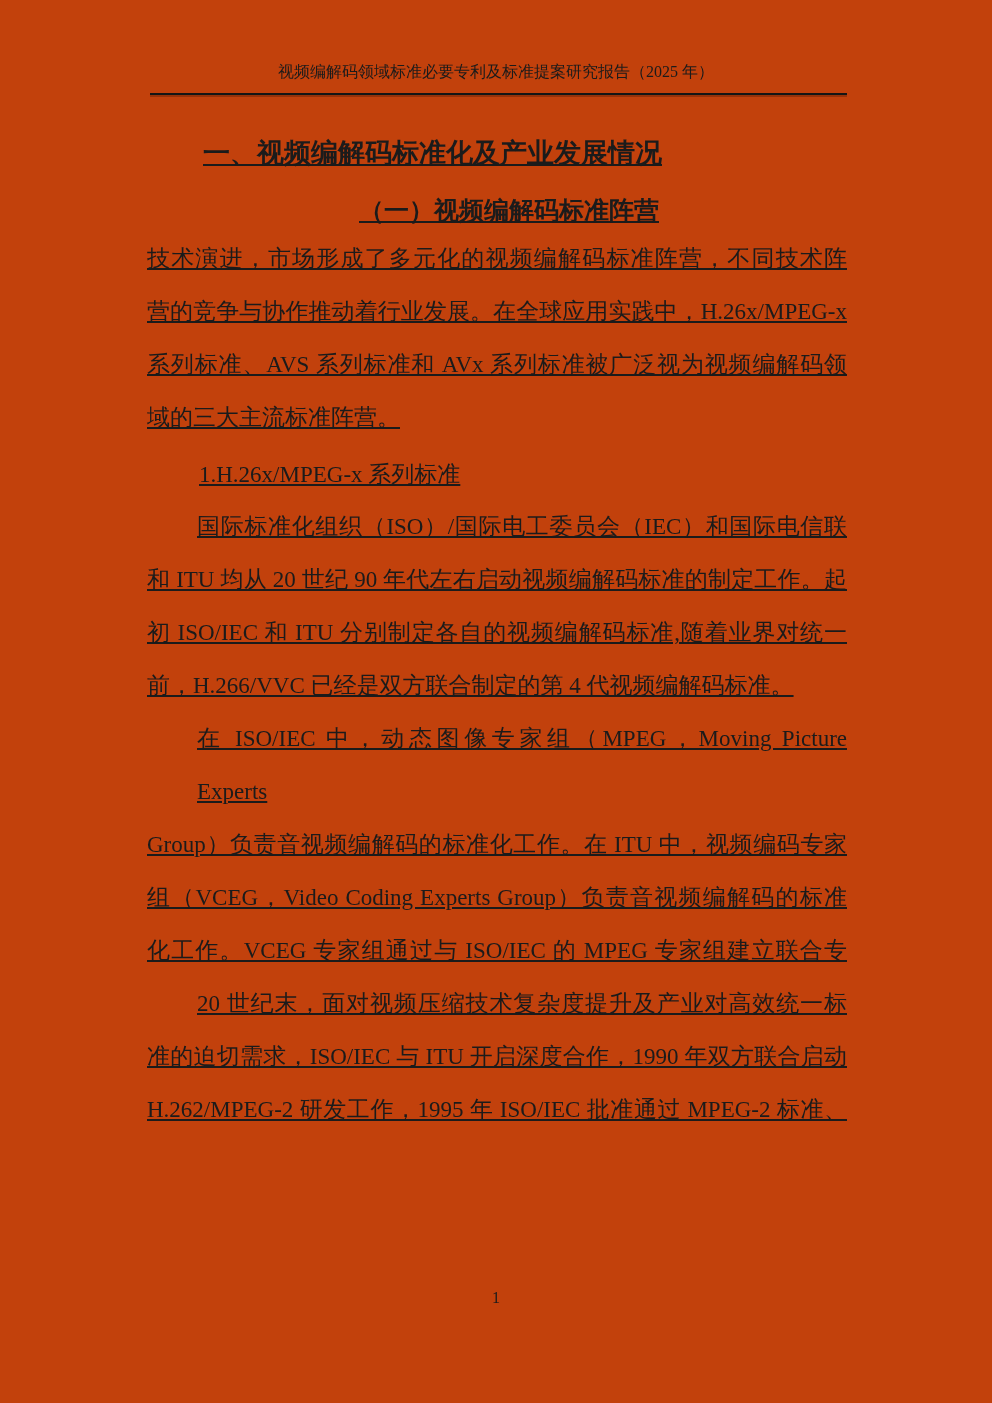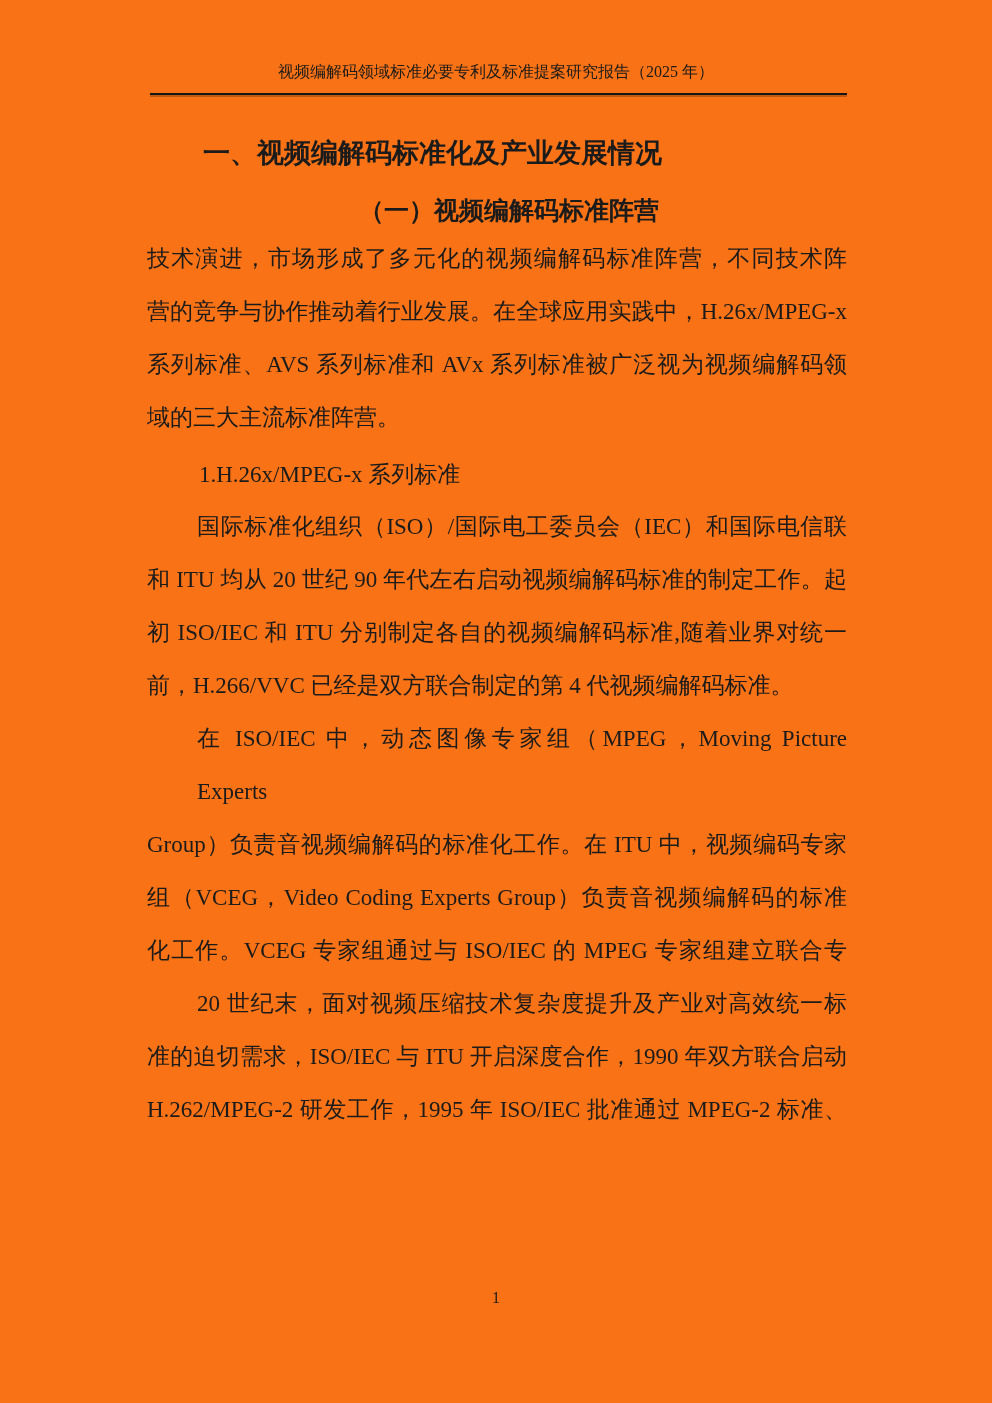--- a/index.html
+++ b/index.html
@@ -4,21 +4,21 @@
 <style>
   html, body {
     margin: 0;
     padding: 0;
     background: #ffffff;
   }
   .page {
     position: relative;
     width: 992px;
     height: 1403px;
-    background: #f97316;
+    background: #c2410c;
     overflow: hidden;
     font-family: "Liberation Serif", "DejaVu Serif", serif;
     color: #1b1b1b;
   }
   .header-text {
     position: absolute;
     top: 62px;
     left: 0;
     right: 0;
     text-align: center;
@@ -33,20 +33,21 @@
     width: 697px;
     height: 2px;
     background: #151515;
     box-shadow: 0 2px 0 rgba(0,0,0,0.22);
   }
   .content {
     position: absolute;
     top: 134px;
     left: 147px;
     width: 700px;
+    text-decoration: underline;
   }
   .h1 {
     font-family: "Liberation Sans", "DejaVu Sans", sans-serif;
     font-weight: bold;
     font-size: 27px;
     line-height: 38px;
     margin: 0 0 0 56px;
     white-space: nowrap;
   }
   .h2 {

